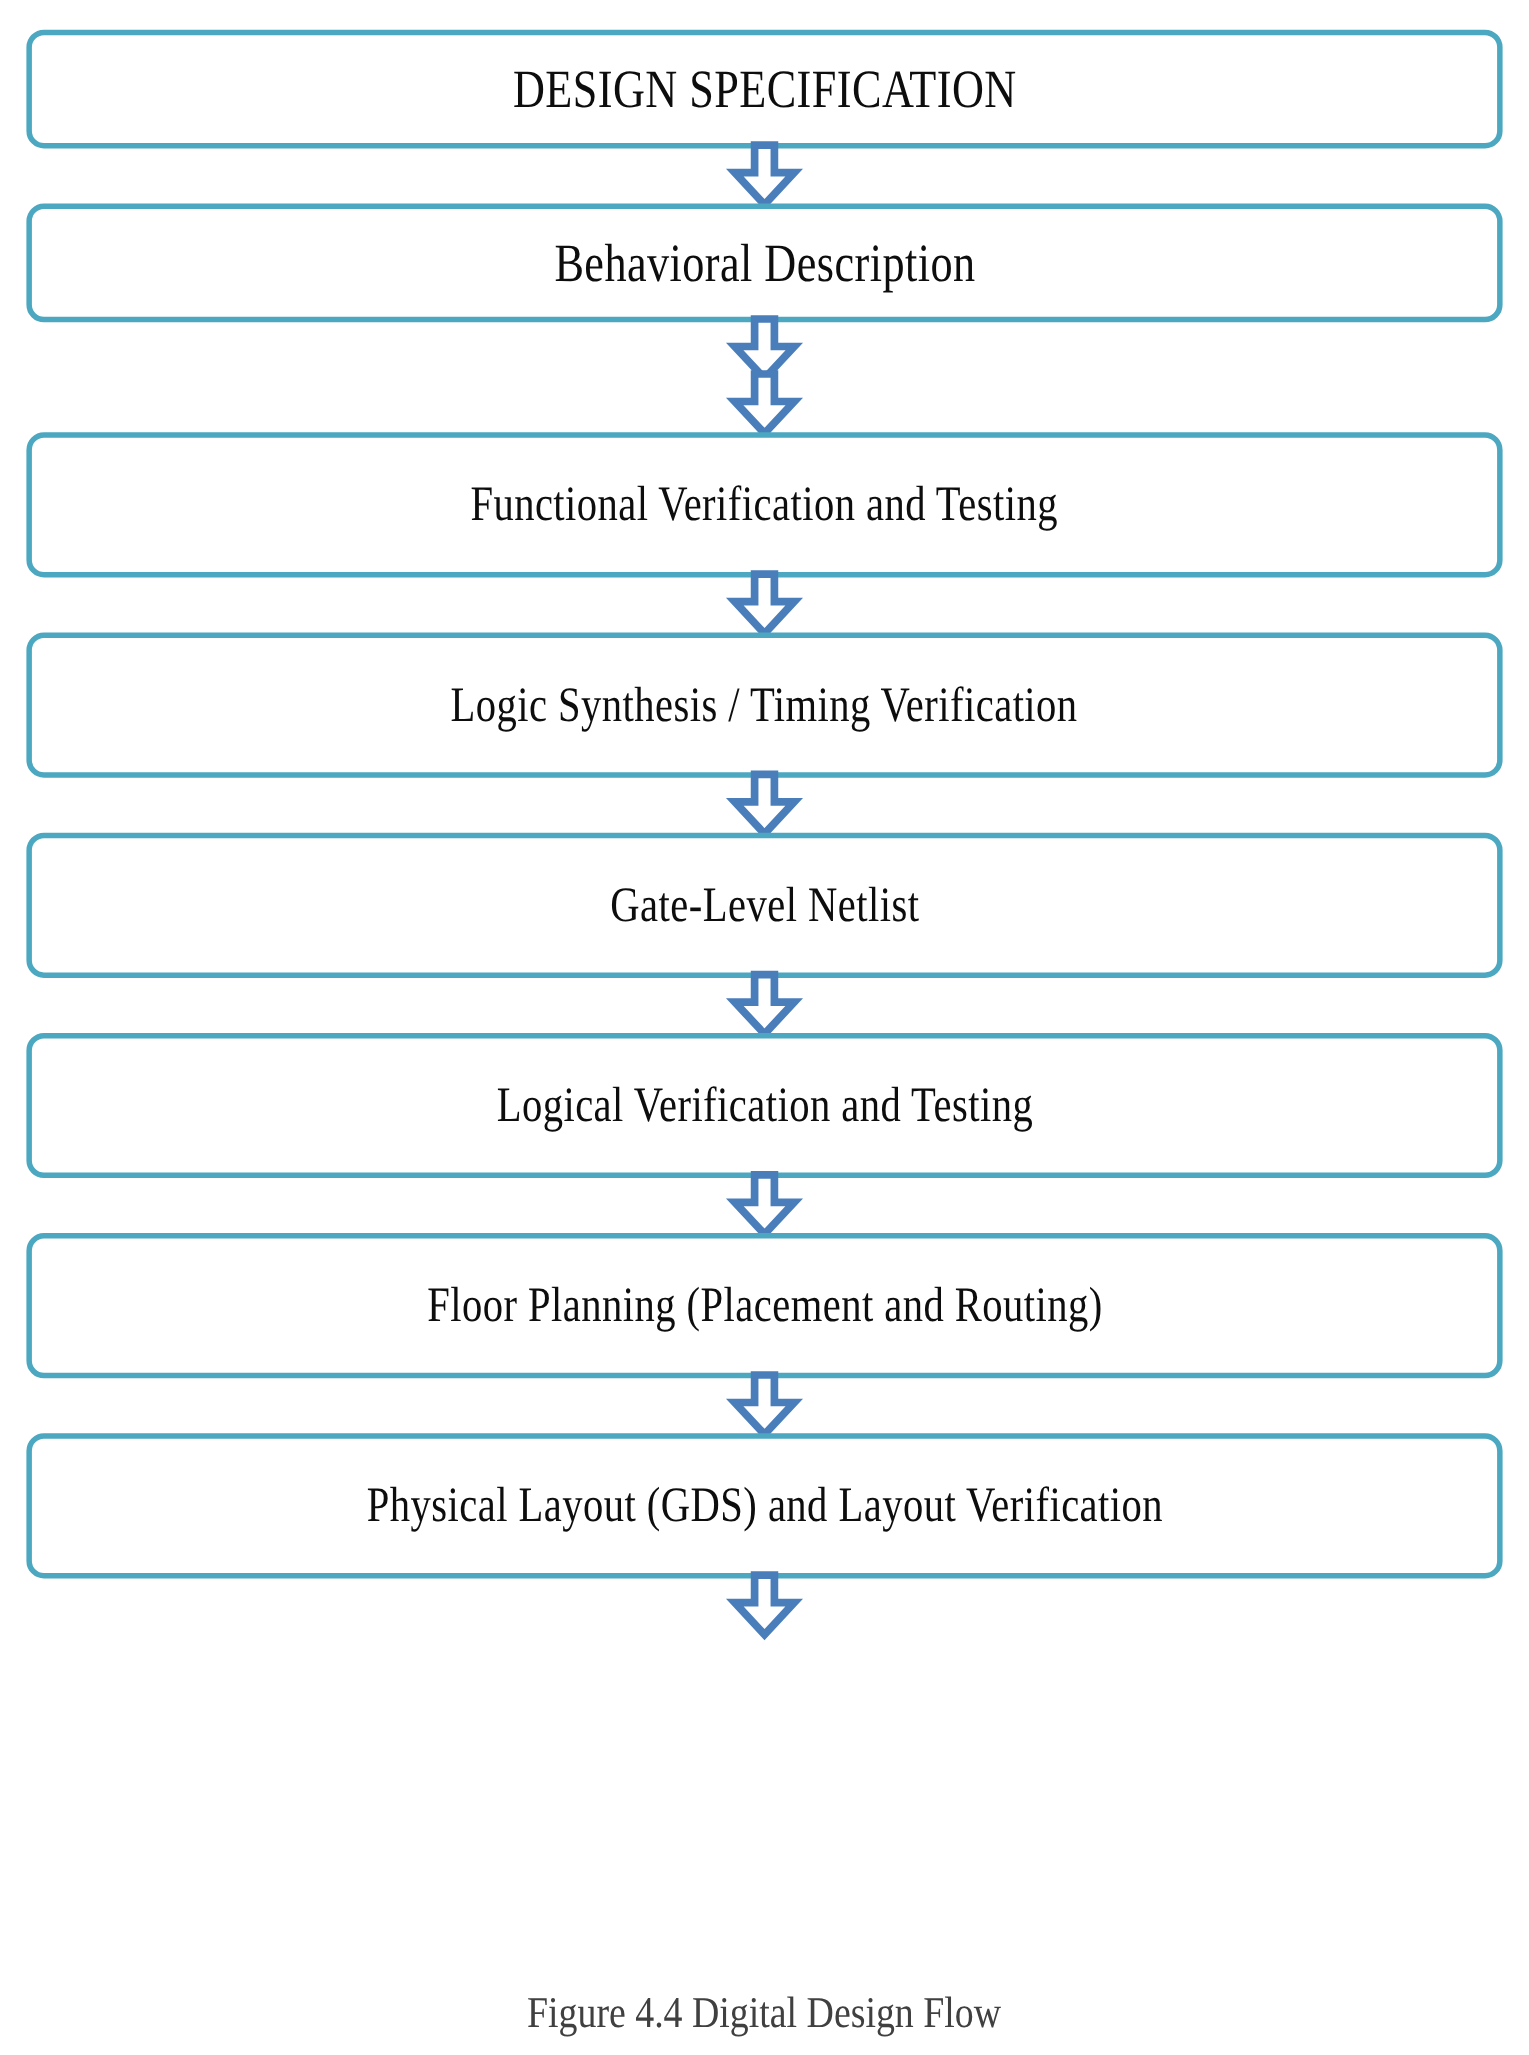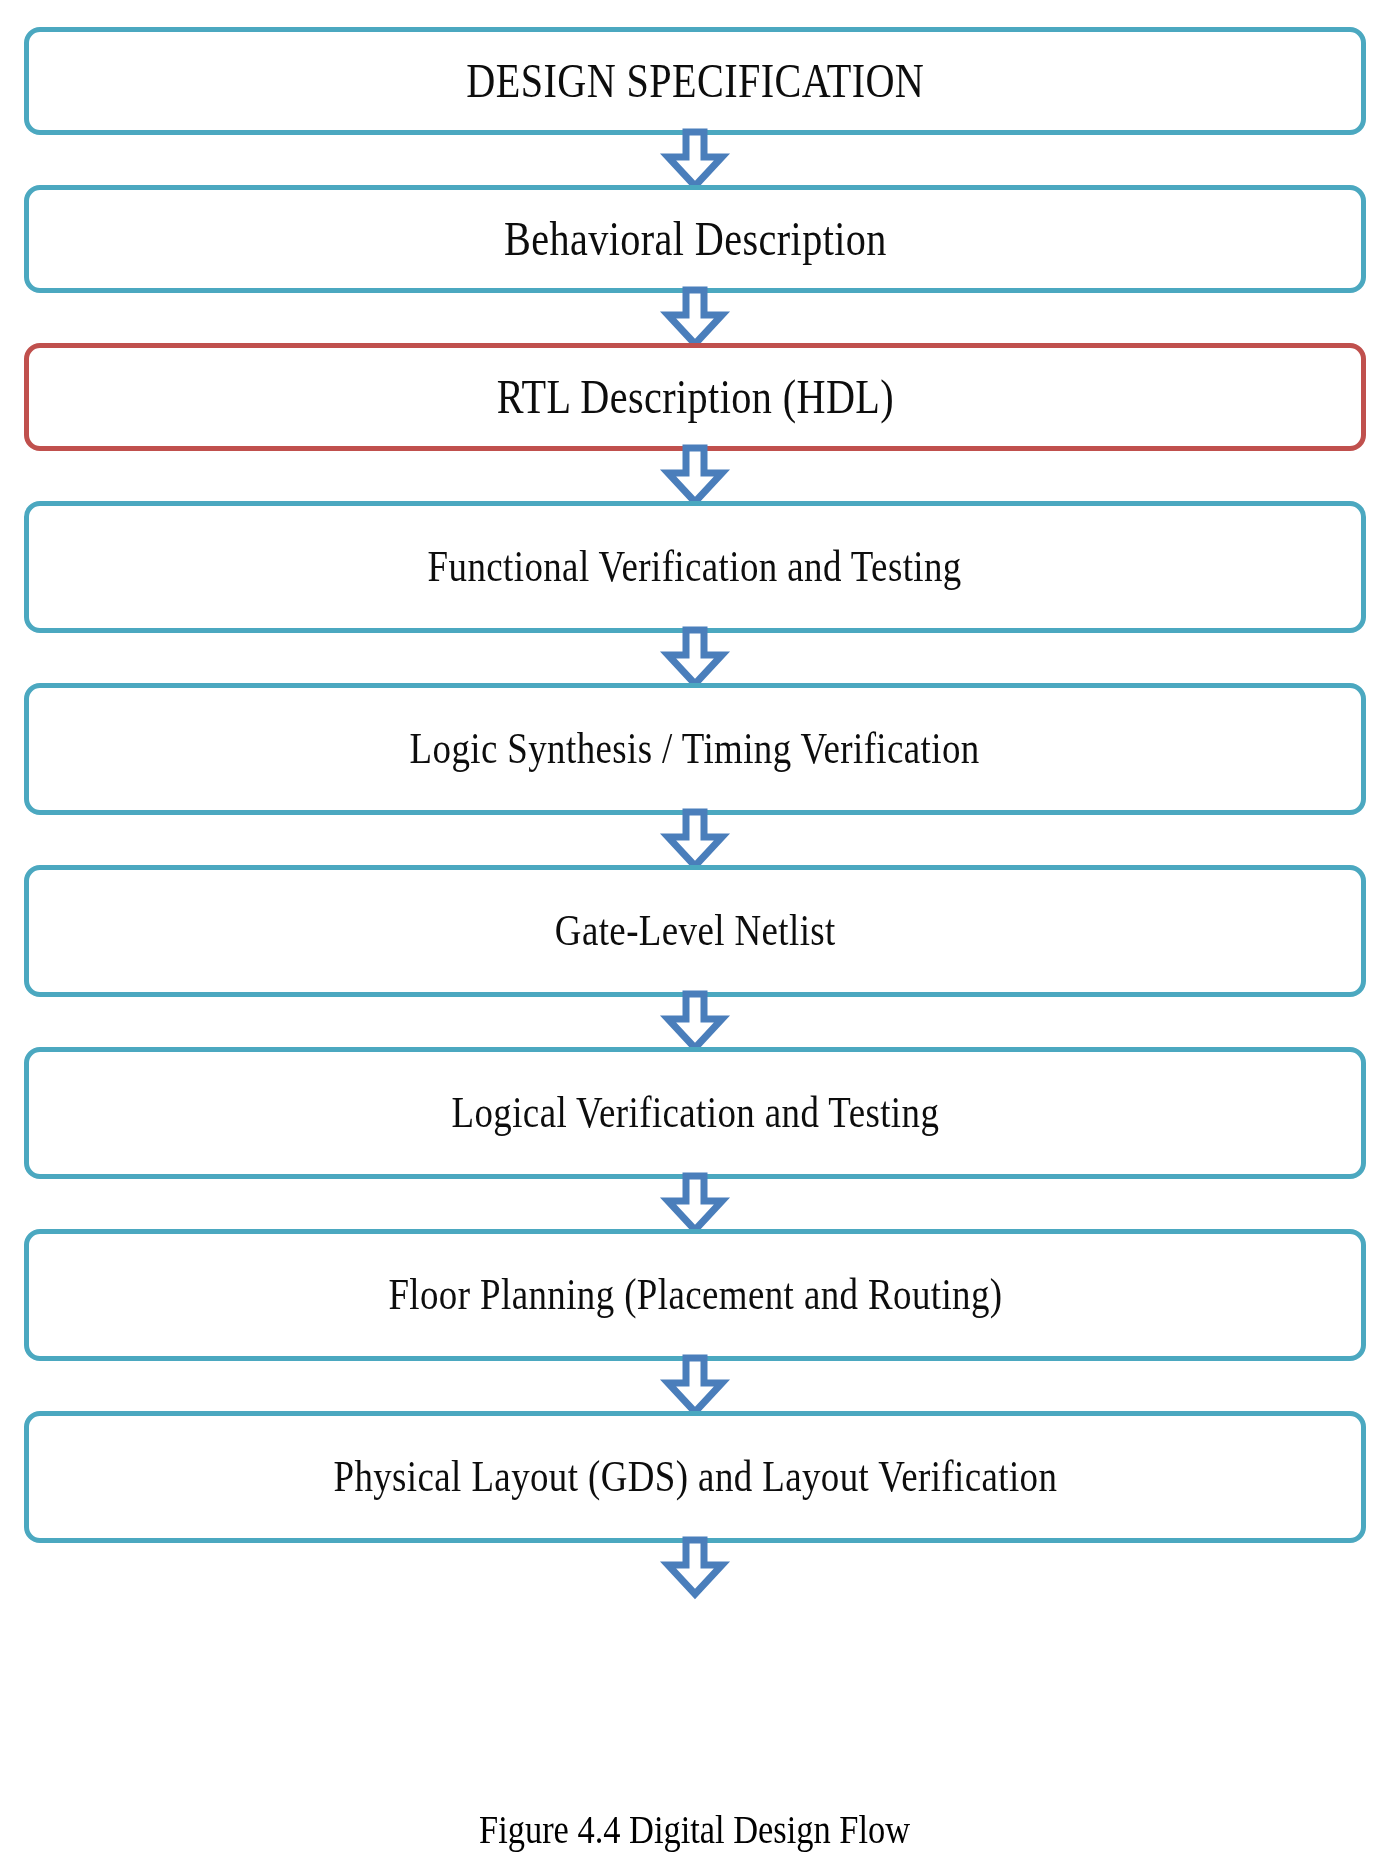--- a/index.html
+++ b/index.html
@@ -77,21 +77,21 @@
     display: block;
     overflow: visible;
   }
 
   .figure-caption {
     position: absolute;
     left: 0;
     right: 0;
     bottom: 16px;
     text-align: center;
-    color: #000000;
+    color: #404040;
     font-family: "Liberation Serif", "DejaVu Serif", serif;
     font-size: 40px;
     line-height: 1.1;
   }
   .figure-caption span {
     display: inline-block;
     transform: scaleX(0.86);
     transform-origin: center center;
     white-space: nowrap;
   }
@@ -114,23 +114,20 @@
   <div class="flow-box h-tall">
     <span class="box-label t-xl">Behavioral Description</span>
   </div>
 
   <div class="connector gap-std">
     <svg class="arrow-svg" width="62" height="58" viewBox="0 0 62 58">
       <polygon points="22,1 40,1 40,26 58,26 31,55 4,26 22,26" fill="#FFFFFF" stroke="#4A7EBB" stroke-width="7" stroke-linejoin="miter"></polygon>
     </svg>
   </div>
 
-  <div class="flow-box h-tall accent-red">
-    <span class="box-label t-xl">RTL Description (HDL)</span>
-  </div>
 
   <div class="connector gap-std">
     <svg class="arrow-svg" width="62" height="58" viewBox="0 0 62 58">
       <polygon points="22,1 40,1 40,26 58,26 31,55 4,26 22,26" fill="#FFFFFF" stroke="#4A7EBB" stroke-width="7" stroke-linejoin="miter"></polygon>
     </svg>
   </div>
 
   <div class="flow-box h-std">
     <span class="box-label t-lg">Functional Verification and Testing</span>
   </div>

